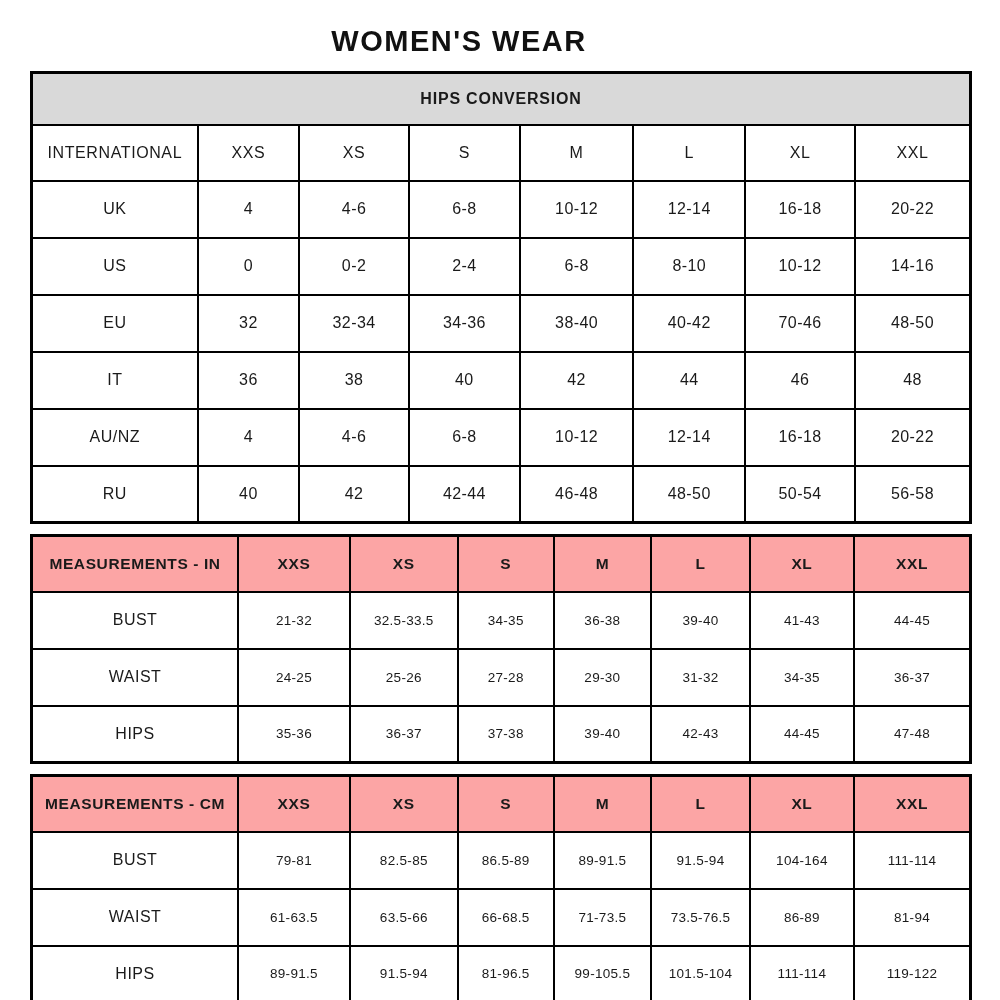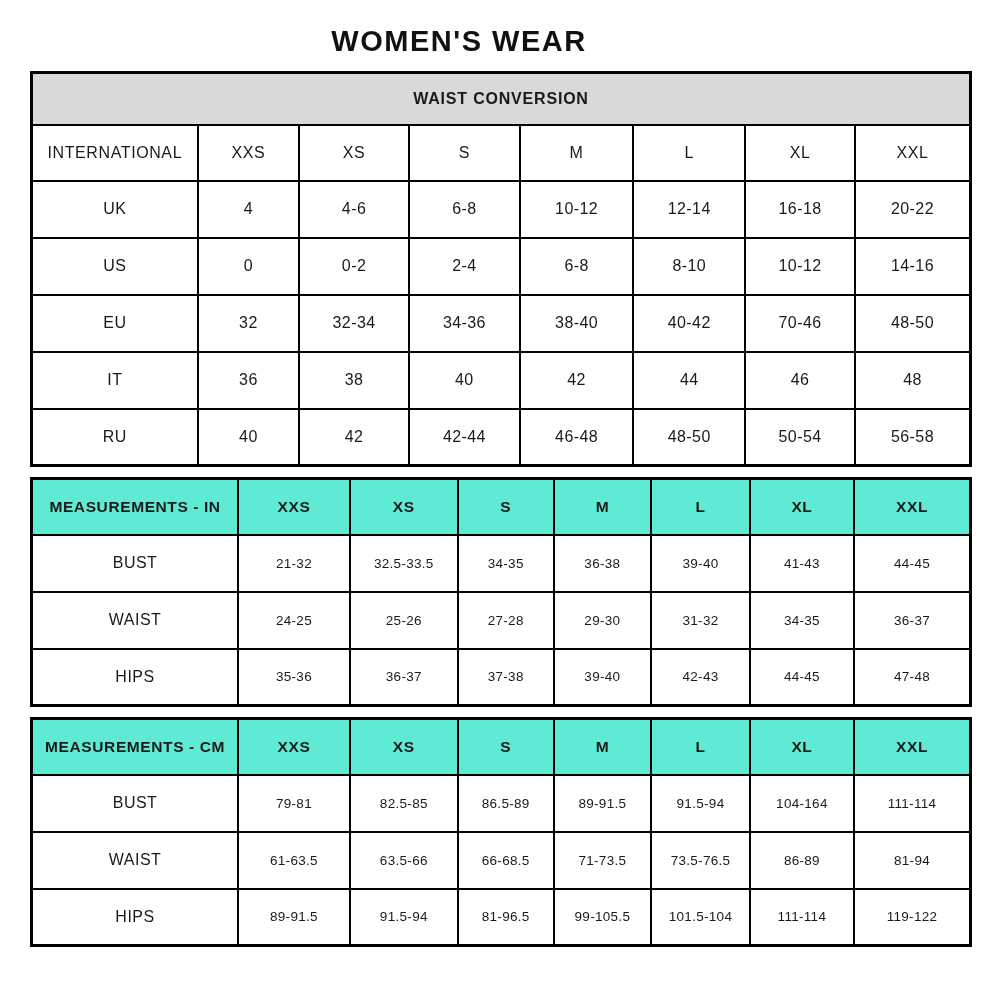--- a/index.html
+++ b/index.html
@@ -59,21 +59,21 @@
     font-size: 16px;
     letter-spacing: 0.5px;
   }
   .tbl1 tbody td {
     font-size: 16px;
     letter-spacing: 0.4px;
   }
   
   .tbl23 tr.cols th {
     height: 56px;
-    background: #5eead4;
+    background: #fca5a5;
     font-weight: 700;
     font-size: 15.5px;
     letter-spacing: 0.6px;
   }
   .tbl23 tbody tr { height: 57px; margin-top: 8px; }
   .tbl23 tbody th {
     font-weight: 400;
     font-size: 16px;
     letter-spacing: 0.5px;
   }
@@ -95,21 +95,21 @@
       <col style="width:10.8%">
       <col style="width:11.7%">
       <col style="width:11.8%">
       <col style="width:12.1%">
       <col style="width:11.9%">
       <col style="width:11.7%">
       <col style="width:12.3%">
     </colgroup>
     <thead>
       <tr>
-        <th class="bar" colspan="8">WAIST CONVERSION</th>
+        <th class="bar" colspan="8">HIPS CONVERSION</th>
       </tr>
       <tr class="cols">
           <th>INTERNATIONAL</th>
           <th>XXS</th>
           <th>XS</th>
           <th>S</th>
           <th>M</th>
           <th>L</th>
           <th>XL</th>
           <th>XXL</th>
@@ -148,20 +148,30 @@
         </tr>
         <tr>
           <th>IT</th>
           <td>36</td>
           <td>38</td>
           <td>40</td>
           <td>42</td>
           <td>44</td>
           <td>46</td>
           <td>48</td>
+        </tr>
+        <tr>
+          <th>AU/NZ</th>
+          <td>4</td>
+          <td>4-6</td>
+          <td>6-8</td>
+          <td>10-12</td>
+          <td>12-14</td>
+          <td>16-18</td>
+          <td>20-22</td>
         </tr>
         <tr>
           <th>RU</th>
           <td>40</td>
           <td>42</td>
           <td>42-44</td>
           <td>46-48</td>
           <td>48-50</td>
           <td>50-54</td>
           <td>56-58</td>

